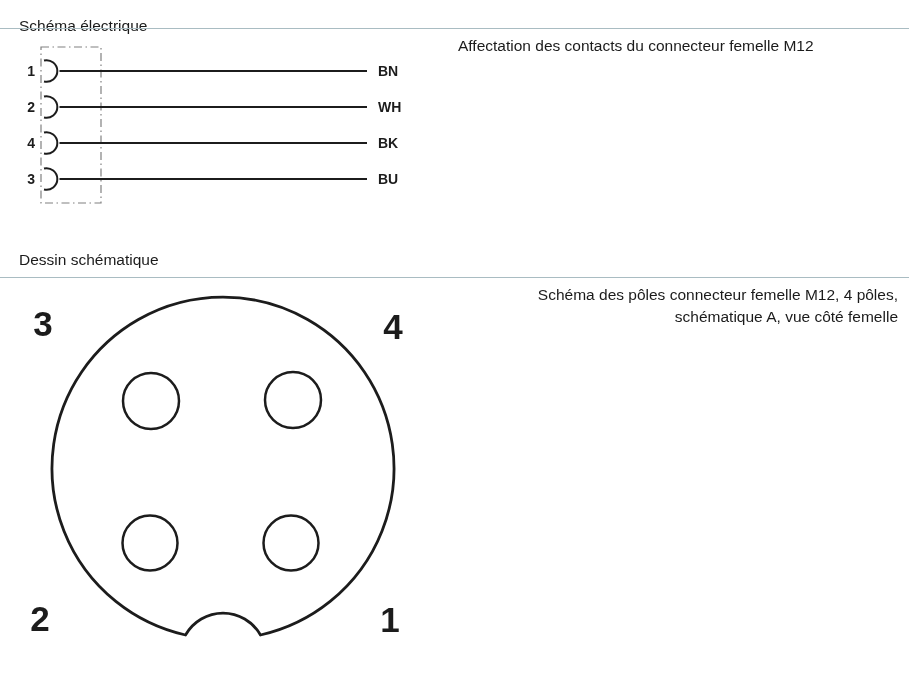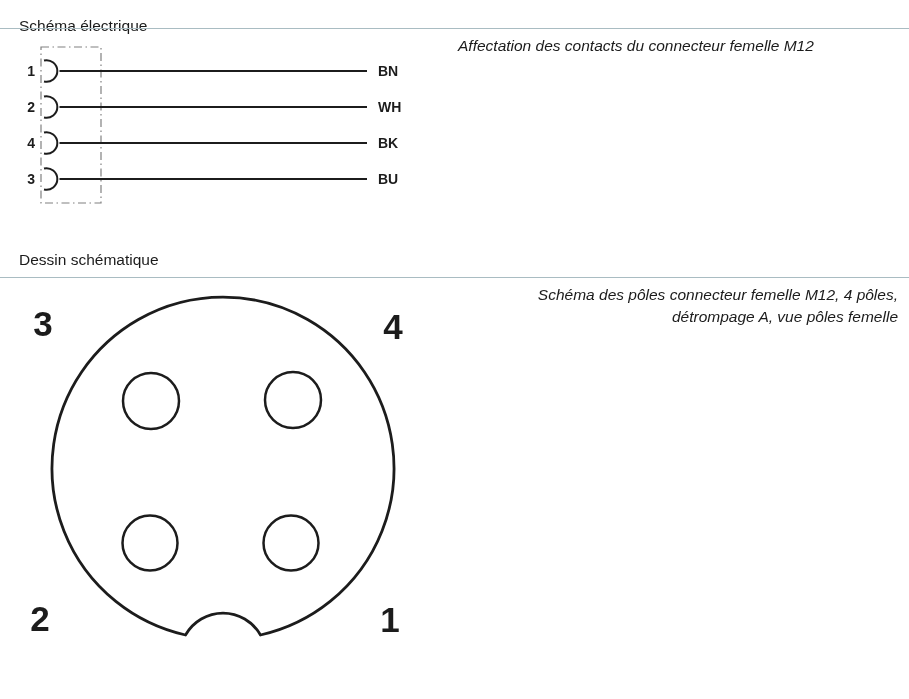--- a/index.html
+++ b/index.html
@@ -30,21 +30,20 @@
     height: 1px;
     background: #a9bcc2;
   }
   .caption {
     position: absolute;
     left: 458px;
     width: 440px;
     font-size: 15.5px;
     line-height: 22px;
     color: #1b1b1b;
-    font-style: italic;
   }
   svg { position: absolute; display: block; }
   .stroke {
     fill: none;
     stroke: #1c1c1c;
   }
   .svg-label {
     fill: #1c1c1c;
     font-family: "Liberation Sans", sans-serif;
     font-weight: bold;
@@ -93,21 +92,21 @@
     <text class="svg-label wire-label" x="378" y="179" dominant-baseline="central">BU</text>
   </g>
 </svg>
 
 <div class="section-title" style="top:249px;">Dessin schématique</div>
 
 <div class="rule" style="top:277px;"></div>
 
 <div class="caption" style="top:284px;text-align:right;">
   <div>Schéma des pôles connecteur femelle M12, 4 pôles,</div>
-  <div>détrompage A, vue pôles femelle</div>
+  <div>schématique A, vue côté femelle</div>
 </div>
 
 <svg style="left:0; top:285px;" width="440" height="414" viewBox="0 0 440 414">
 
   <path class="stroke" stroke-width="2.8" stroke-linejoin="round" d="M 185.5 350 A 171 171 0 1 1 260.5 350 A 43 43 0 0 0 185.5 350 Z"></path>
 
   <circle class="stroke" stroke-width="2.5" cx="151" cy="116" r="28"></circle>
   <circle class="stroke" stroke-width="2.5" cx="293" cy="115" r="28"></circle>
   <circle class="stroke" stroke-width="2.5" cx="150" cy="258" r="27.5"></circle>
   <circle class="stroke" stroke-width="2.5" cx="291" cy="258" r="27.5"></circle>

